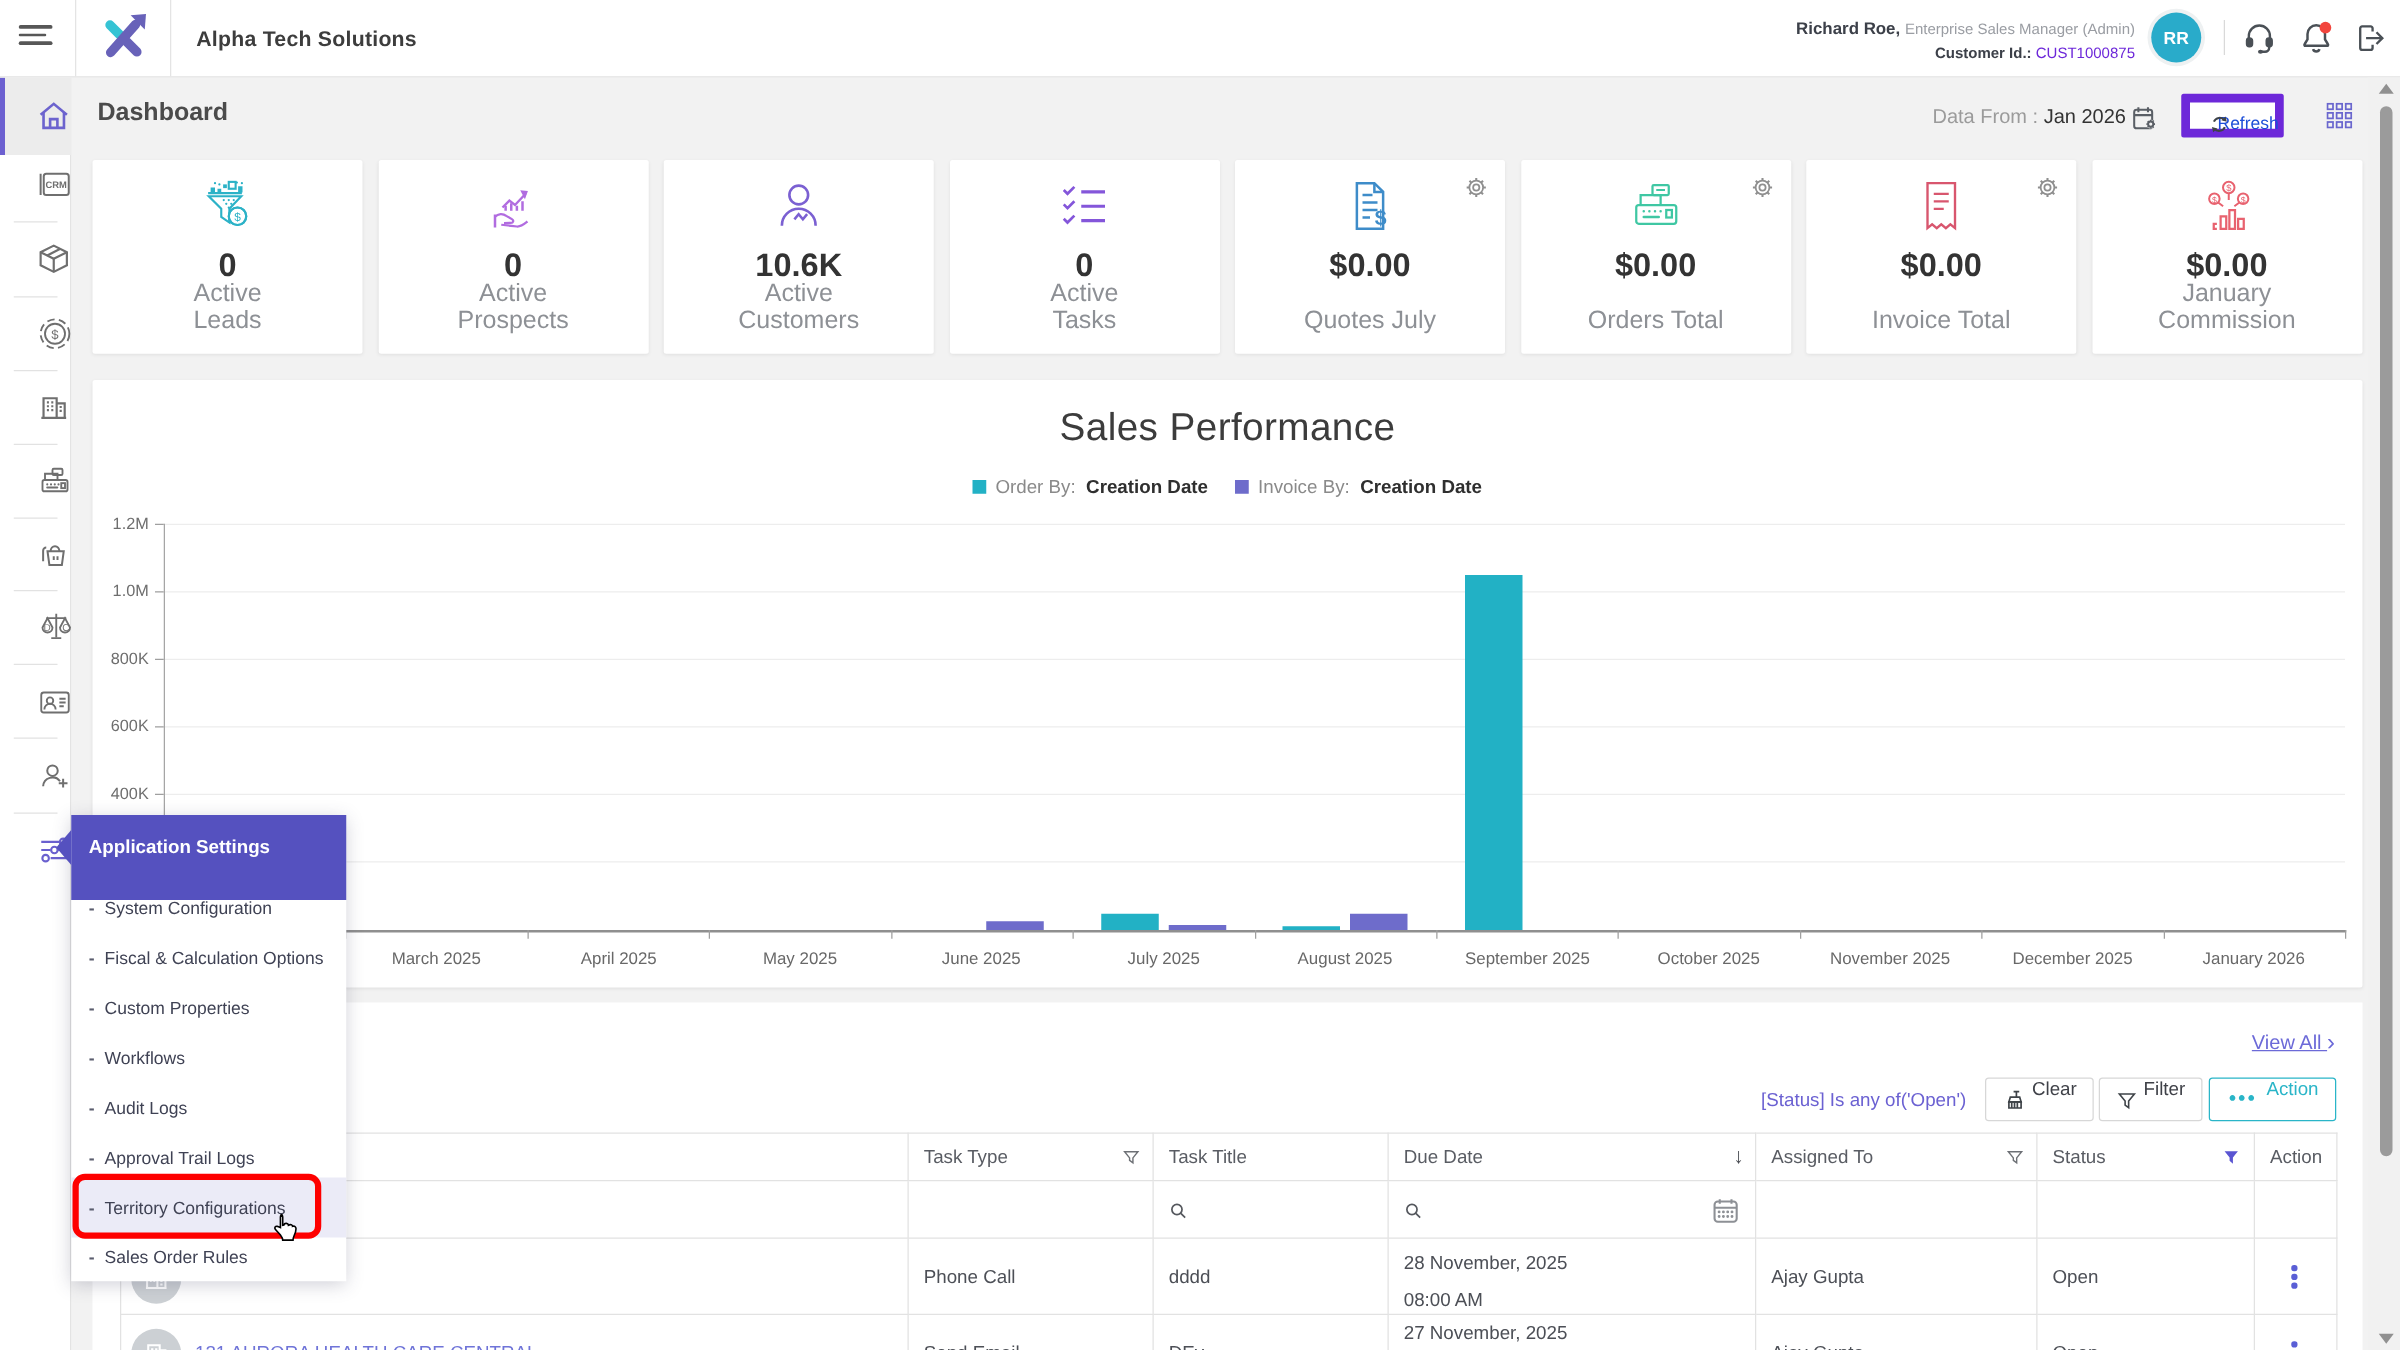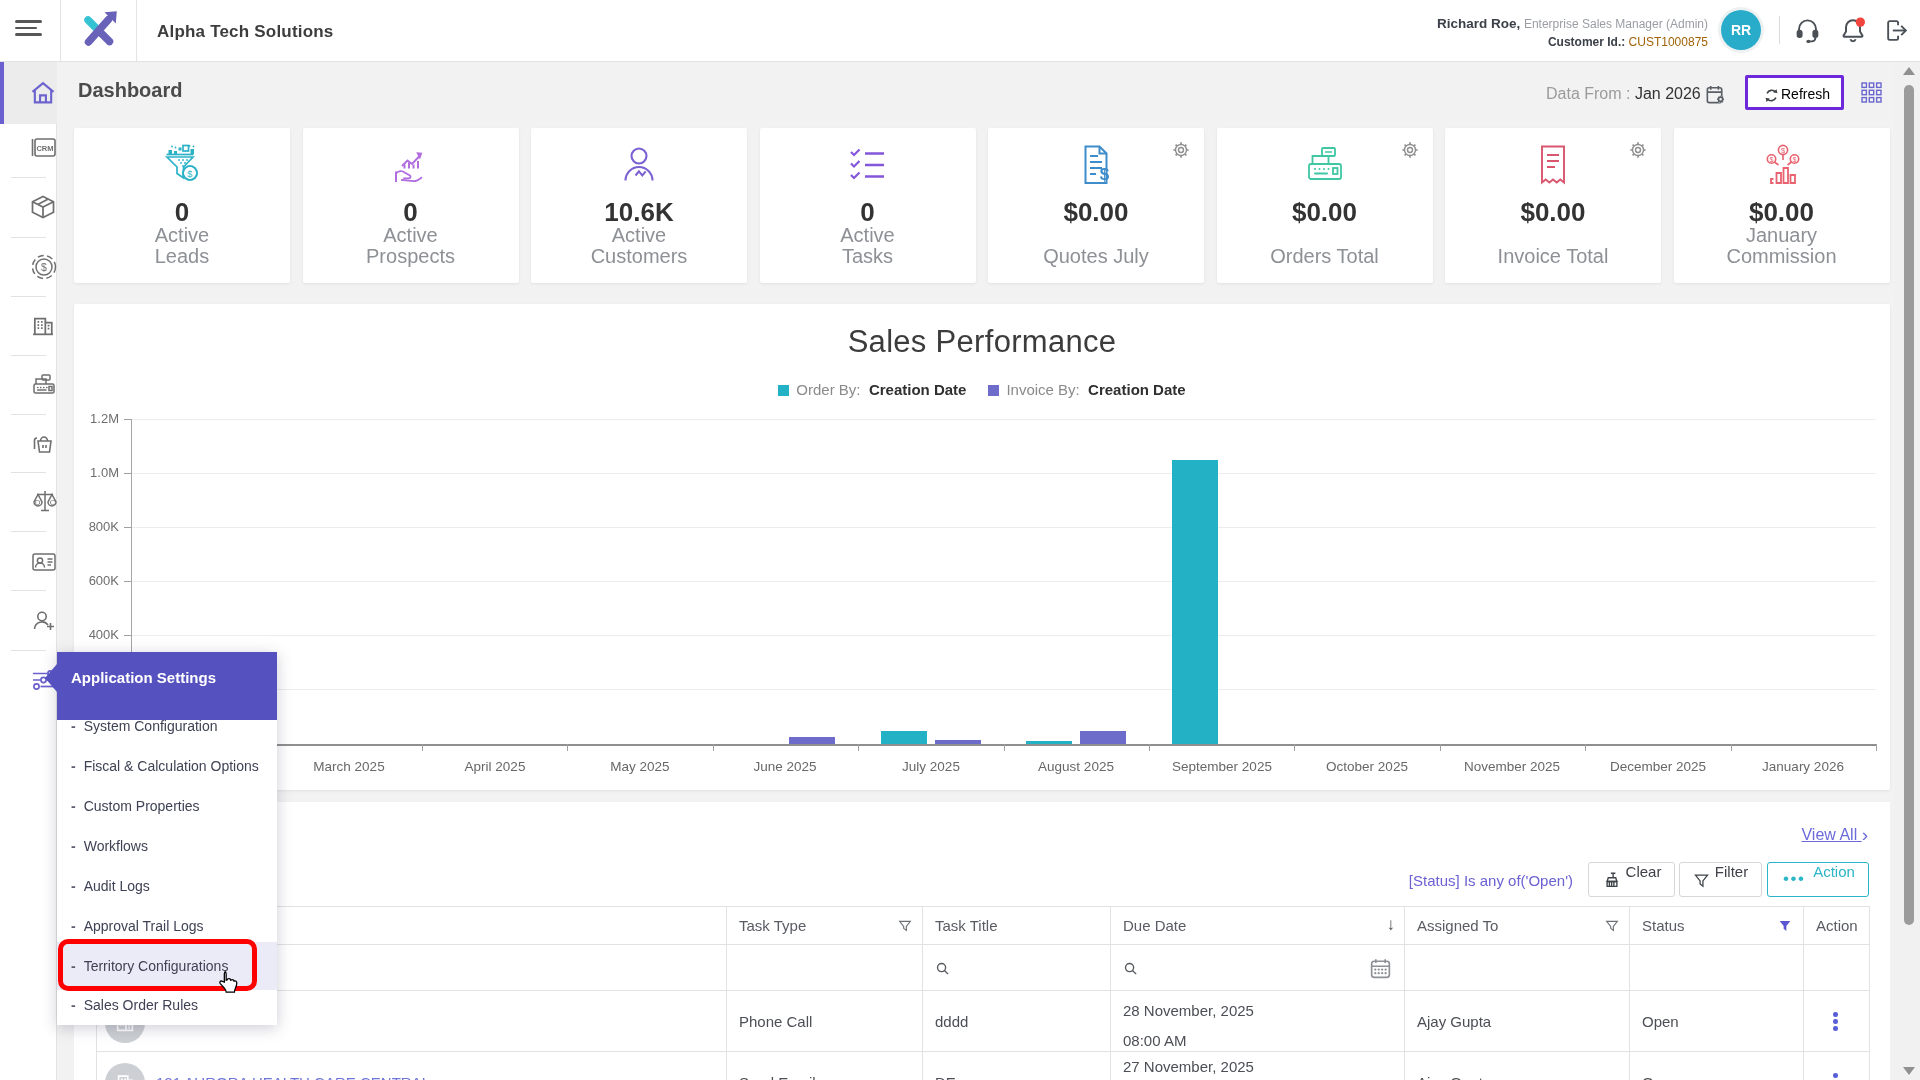--- a/index.html
+++ b/index.html
@@ -9,34 +9,34 @@
 
 #hdr { position:absolute; top:0; left:0; width:1920px; height:62px; background:#fff; border-bottom:1px solid #e2e2e2; z-index:30; }
 #hdr .vline { position:absolute; top:0; width:1px; height:61px; background:#e4e4e4; }
 .burger div { width:27px; height:2.5px; background:#575757; border-radius:2px; margin-bottom:4px; }
 .burger div:nth-child(2) { width:22px; }
 #brand { position:absolute; left:157px; top:22px; font-size:17px; font-weight:bold; color:#3d3d3d; letter-spacing:.2px; }
 .u-name { position:absolute; right:212px; top:14px; text-align:right; white-space:nowrap; }
 .u-name .n1 { font-size:13.5px; font-weight:bold; color:#3c4049; }
 .u-name .n2 { font-size:12px; color:#9a9da3; }
 .u-id { position:absolute; right:212px; top:35px; font-size:12px; white-space:nowrap; }
-.u-id b { color:#3c4049; } .u-id span { color:#a16207;text-align:center; }
+.u-id b { color:#3c4049; } .u-id span { color:#6d28d9;text-align:center; }
 #avatar { position:absolute; left:1721px; top:10px; width:40px; height:40px; border-radius:50%; background:#29abca; color:#fff; font-size:14px; font-weight:bold; text-align:center; line-height:40px; box-shadow:0 0 0 3px #eef1f2; }
 #hdr-div { position:absolute; left:1779px; top:16px; width:1px; height:28px; background:#d9d9d9; }
 
 #side { position:absolute; top:62px; left:0; width:57px; height:1018px; background:#fff; border-right:1px solid #e3e3e3; z-index:20; }
 #side .active { position:absolute; top:0; left:0; width:57px; height:62px; background:#ececec; }
 #side .abar { position:absolute; top:0; left:0; width:4px; height:62px; background:#6c60d0; }
 #side .sep { position:absolute; left:11px; width:35px; height:1px; background:#e2e2e2; }
 .sic { position:absolute; left:0; width:57px; text-align:center;padding-left:29px; }
 
 #pgtitle { position:absolute; left:78px; top:79px; font-size:20px; font-weight:bold; color:#4b4b4b; z-index:5; }
 #datafrom { position:absolute; left:1546px; top:85px; font-size:16px; white-space:nowrap; }
 #datafrom .g { color:#9b9b9b; } #datafrom .d { color:#333; }
-#refresh { position:absolute; left:1745px; top:75px; width:99px; height:35px; background:#fff; border:3px solid #6d28d9; border-radius:2px; font-size:14px; color:#000000; text-align:center; line-height:33px; }
+#refresh { position:absolute; left:1745px; top:75px; width:82px; height:35px; background:#fff; border:7px solid #6d28d9; border-radius:2px; font-size:14px; color:#1d4ed8; text-align:center; line-height:33px; }
 
 .kpi { position:absolute; top:128px; width:216px; height:155px; background:#fff; border-radius:2px; box-shadow:0 1px 3px rgba(0,0,0,.07); }
 .kpi .ic { position:absolute; top:14px; left:0; width:100%; height:44px; text-align:center; }
 .kpi .num2 { position:absolute; top:69px; left:0; width:100%; text-align:center; font-size:26px; font-weight:bold; color:#333; }
 .kpi .lbl { position:absolute; bottom:16px; left:0; width:100%; text-align:center; font-size:20px; color:#8d9095; line-height:21px; }
 .kpi .gear { position:absolute; top:12px; right:13px; }
 
 #chart { position:absolute; top:304px; left:74px; width:1816px; height:486px; background:#fff; border-radius:2px; box-shadow:0 1px 3px rgba(0,0,0,.07); }
 #chart h1 { position:absolute; top:20px; width:100%; text-align:center; font-size:31px; font-weight:normal; color:#3c3c3c; letter-spacing:.3px; }
 #legend { position:absolute; top:77px; width:100%; text-align:center; font-size:15px; color:#8a8a8a; }

